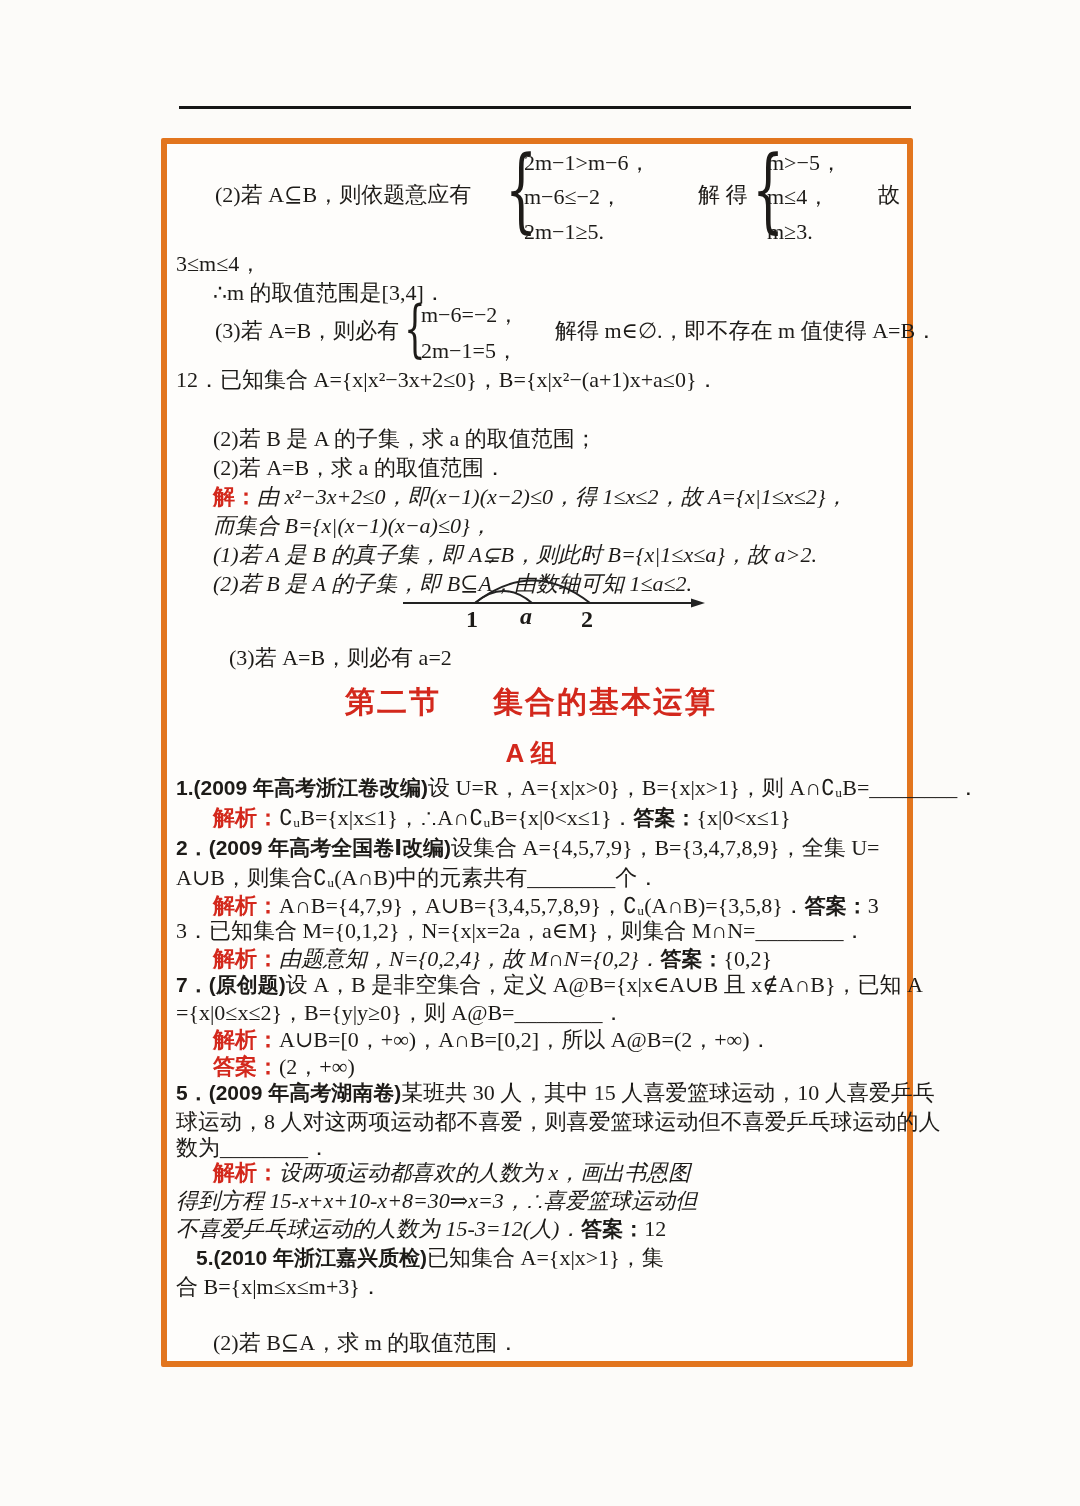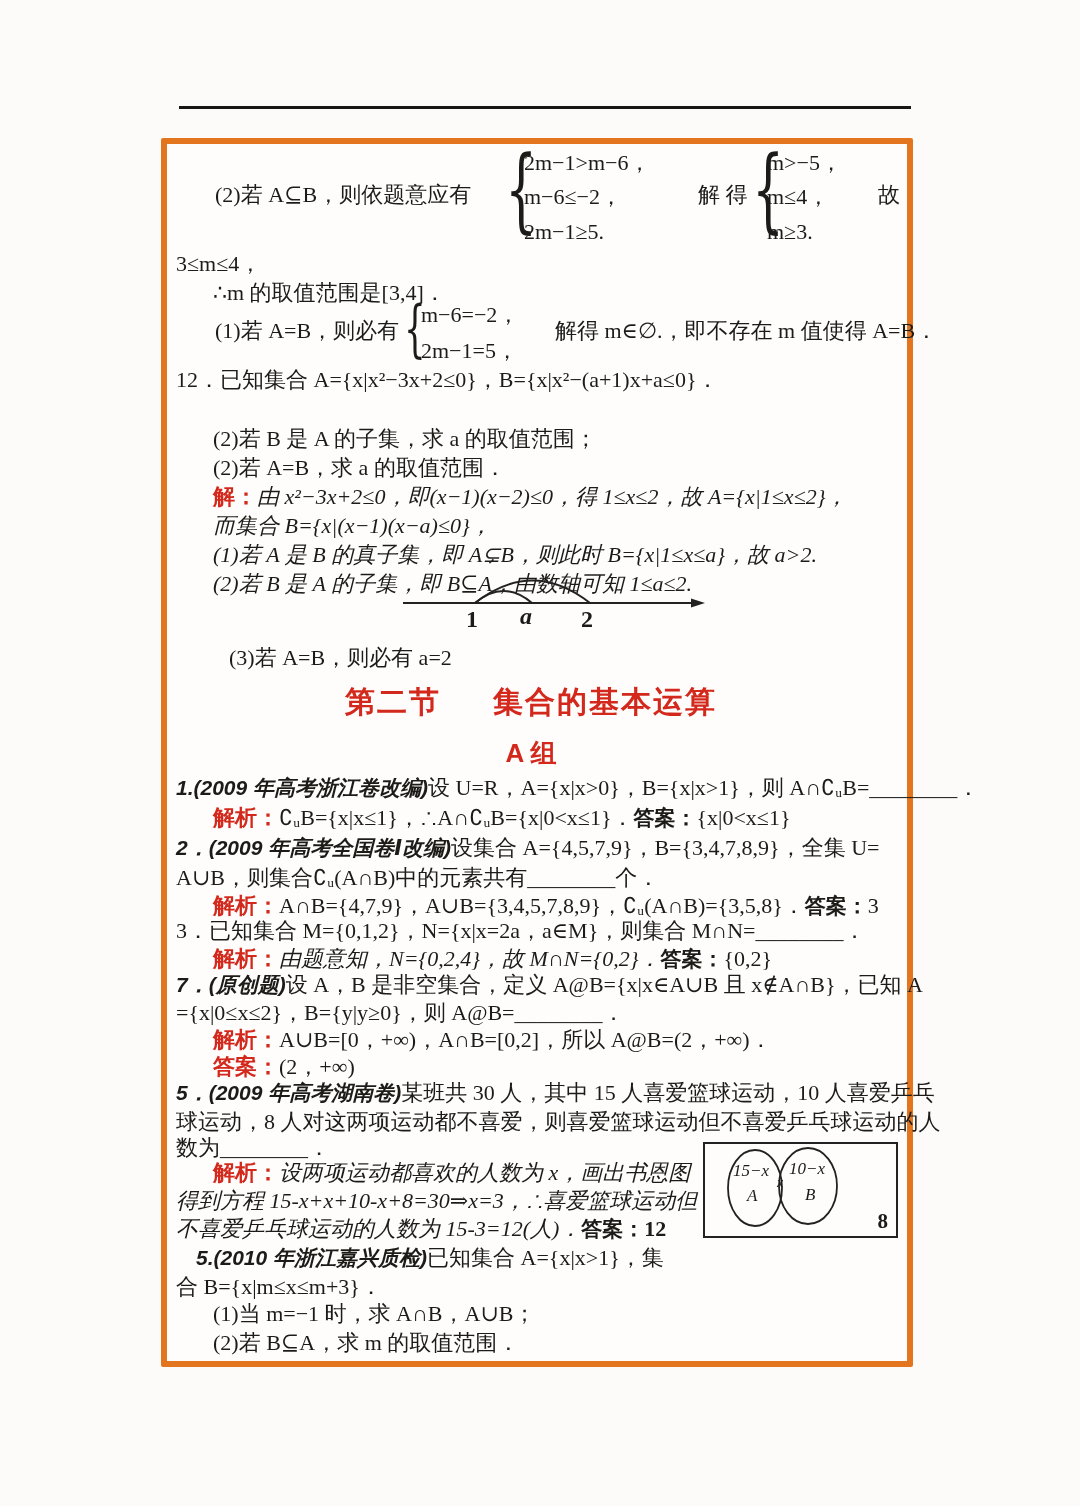--- a/index.html
+++ b/index.html
@@ -3,21 +3,21 @@
 <meta charset="utf-8">
 <style>
   html,body{margin:0;padding:0;}
   .screen{position:relative;width:1080px;height:1506px;background:#fcfbf9;overflow:hidden;
           font-family:"Liberation Serif","DejaVu Serif",serif;color:#1d1b18;}
   .top-rule{position:absolute;left:179px;top:106px;width:732px;height:3px;background:#161616;}
   .frame{position:absolute;left:161px;top:138px;width:740px;height:1217px;
          border:6px solid #e2751e;background:#fefdfb;border-radius:2px;}
   .ln{position:absolute;white-space:nowrap;font-size:22px;line-height:26px;}
   .red{color:#d3281c;font-weight:bold;}
-  .src{font-weight:bold;font-family:"Liberation Sans","DejaVu Sans",sans-serif;font-size:21px;font-style:italic;}
+  .src{font-weight:bold;font-family:"Liberation Sans","DejaVu Sans",sans-serif;font-size:21px;}
   .ansl{font-weight:bold;font-family:"Liberation Sans","DejaVu Sans",sans-serif;font-size:21px;}
   .hand{font-style:italic;}
   .brace{position:absolute;font-family:"DejaVu Serif",serif;font-weight:400;color:#1d1b18;
          transform:scaleX(.55);transform-origin:left center;}
   .sec-title{position:absolute;left:161px;width:740px;text-align:center;color:#d3281c;
              font-weight:bold;font-family:"Liberation Sans","DejaVu Sans",sans-serif;}
   .axis-label{position:absolute;font-size:24px;font-weight:bold;}
   .venn{position:absolute;left:703px;top:1142px;width:191px;height:92px;border:2px solid #222;background:#fefdfb;}
   .venn .vl{position:absolute;font-size:17px;font-style:italic;white-space:nowrap;}
   .venn .pn{position:absolute;right:8px;bottom:2px;font-size:21px;font-weight:bold;font-style:normal;}
@@ -40,21 +40,21 @@
   <div class="ln" style="left:698px;top:182px">解 得</div>
   <div class="brace" style="left:752px;top:142px;font-size:92px;line-height:96px">{</div>
   <div class="ln" style="left:767px;top:150px">m&gt;−5，</div>
   <div class="ln" style="left:767px;top:184px">m≤4，</div>
   <div class="ln" style="left:767px;top:219px">m≥3.</div>
   <div class="ln" style="left:878px;top:182px">故</div>
 
   <div class="ln" style="left:176px;top:251px">3≤m≤4，</div>
   <div class="ln" style="left:213px;top:280px">∴m 的取值范围是[3,4]．</div>
 
-  <div class="ln" style="left:215px;top:318px">(1)若 A=B，则必有</div>
+  <div class="ln" style="left:215px;top:318px">(3)若 A=B，则必有</div>
   <div class="brace" style="left:404px;top:296px;font-size:62px;line-height:66px">{</div>
   <div class="ln" style="left:421px;top:302px">m−6=−2，</div>
   <div class="ln" style="left:421px;top:338px">2m−1=5，</div>
   <div class="ln" style="left:555px;top:318px">解得 m∈∅.，即不存在 m 值使得 A=B．</div>
 
   <div class="ln" style="left:176px;top:367px">12．已知集合 A={x|x²−3x+2≤0}，B={x|x²−(a+1)x+a≤0}．</div>
   <div class="ln" style="left:213px;top:426px">(2)若 B 是 A 的子集，求 a 的取值范围；</div>
   <div class="ln" style="left:213px;top:455px">(2)若 A=B，求 a 的取值范围．</div>
   <div class="ln hand" style="left:213px;top:484px">
     <span class="red" style="font-style:normal">解：</span><span>由 x²−3x+2≤0，即(x−1)(x−2)≤0，得 1≤x≤2，故 A={x|1≤x≤2}，</span>
@@ -116,36 +116,23 @@
   <div class="ln" style="left:176px;top:1080px">
     <span class="src">5．(2009 年高考湖南卷)</span><span>某班共 30 人，其中 15 人喜爱篮球运动，10 人喜爱乒乓</span>
   </div>
   <div class="ln" style="left:176px;top:1109px">球运动，8 人对这两项运动都不喜爱，则喜爱篮球运动但不喜爱乒乓球运动的人</div>
   <div class="ln" style="left:176px;top:1135px">数为________．</div>
   <div class="ln hand" style="left:213px;top:1160px">
     <span class="red" style="font-style:normal">解析：</span><span>设两项运动都喜欢的人数为 x，画出书恩图</span>
   </div>
   <div class="ln hand" style="left:176px;top:1188px">得到方程 15-x+x+10-x+8=30⇒x=3，∴喜爱篮球运动但</div>
   <div class="ln hand" style="left:176px;top:1216px">
-    <span>不喜爱乒乓球运动的人数为 15-3=12(人)．</span><span class="ansl" style="font-style:normal">答案：</span><span style="font-style:normal;font-weight:bold">12</span>
+    <span>不喜爱乒乓球运动的人数为 15-3=12(人)．</span><span class="ansl" style="font-style:normal">答案：</span><span style="font-style:normal;font-weight:normal">12</span>
   </div>
 
-  <div class="venn">
-    <svg width="187" height="88" viewBox="0 0 187 88">
-      <ellipse cx="50" cy="44" rx="27" ry="38" fill="none" stroke="#222" stroke-width="1.8"></ellipse>
-      <ellipse cx="103" cy="42" rx="29" ry="38" fill="none" stroke="#222" stroke-width="1.8"></ellipse>
-    </svg>
-    <span class="vl" style="left:28px;top:17px">15−x</span>
-    <span class="vl" style="left:42px;top:42px">A</span>
-    <span class="vl" style="left:72px;top:31px;font-size:14px">x</span>
-    <span class="vl" style="left:84px;top:15px">10−x</span>
-    <span class="vl" style="left:100px;top:41px">B</span>
-    <span class="pn">8</span>
-  </div>
 
   <div class="ln" style="left:196px;top:1245px">
     <span class="src">5.(2010 年浙江嘉兴质检)</span><span>已知集合 A={x|x&gt;1}，集</span>
   </div>
   <div class="ln" style="left:176px;top:1274px">合 B={x|m≤x≤m+3}．</div>
-  <div class="ln" style="left:213px;top:1301px">(1)当 m=−1 时，求 A∩B，A∪B；</div>
   <div class="ln" style="left:213px;top:1330px">(2)若 B⊆A，求 m 的取值范围．</div>
 
 </div>
 
 </body></html>

